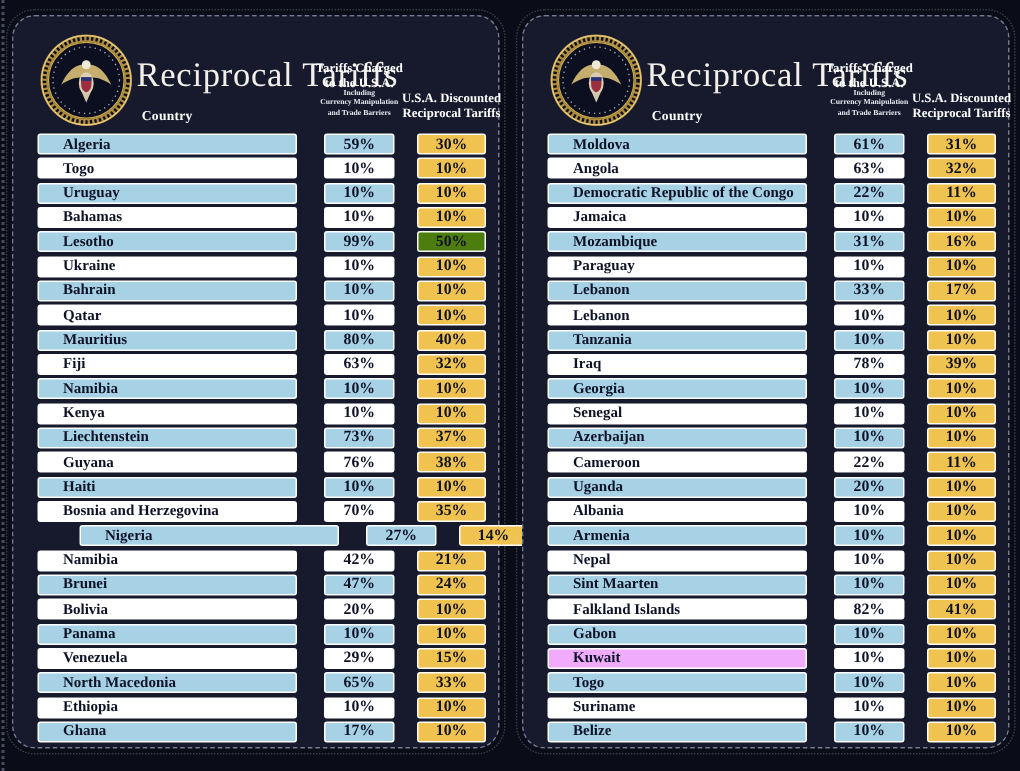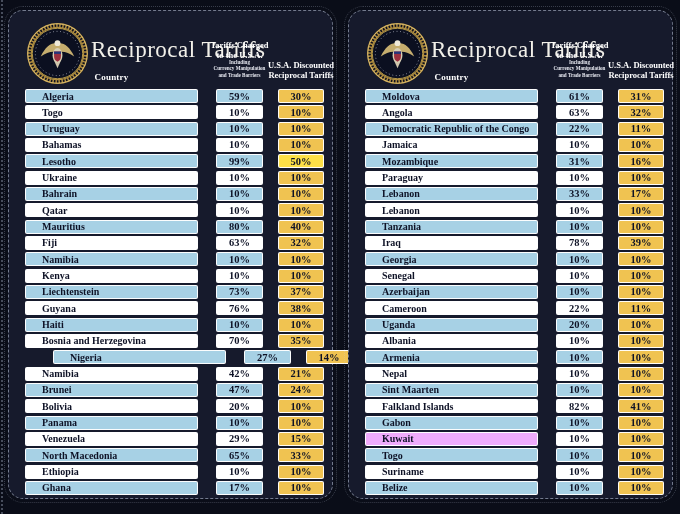--- a/index.html
+++ b/index.html
@@ -112,21 +112,21 @@
           <div class="cell c-disc" style="background: rgb(240, 195, 81);">10%</div>
         </div>
         <div class="row">
           <div class="cell c-country" style="background: rgb(255, 255, 255);">Bahamas</div>
           <div class="cell c-charged" style="background: rgb(255, 255, 255);">10%</div>
           <div class="cell c-disc" style="background: rgb(240, 195, 81);">10%</div>
         </div>
         <div class="row">
           <div class="cell c-country" style="background: rgb(167, 209, 229);">Lesotho</div>
           <div class="cell c-charged" style="background: rgb(167, 209, 229);">99%</div>
-          <div class="cell c-disc" style="background: #fde047;">50%</div>
+          <div class="cell c-disc" style="background: #4d7c0f;">50%</div>
         </div>
         <div class="row">
           <div class="cell c-country" style="background: rgb(255, 255, 255);">Ukraine</div>
           <div class="cell c-charged" style="background: rgb(255, 255, 255);">10%</div>
           <div class="cell c-disc" style="background: rgb(240, 195, 81);">10%</div>
         </div>
         <div class="row">
           <div class="cell c-country" style="background: rgb(167, 209, 229);">Bahrain</div>
           <div class="cell c-charged" style="background: rgb(167, 209, 229);">10%</div>
           <div class="cell c-disc" style="background: rgb(240, 195, 81);">10%</div>

